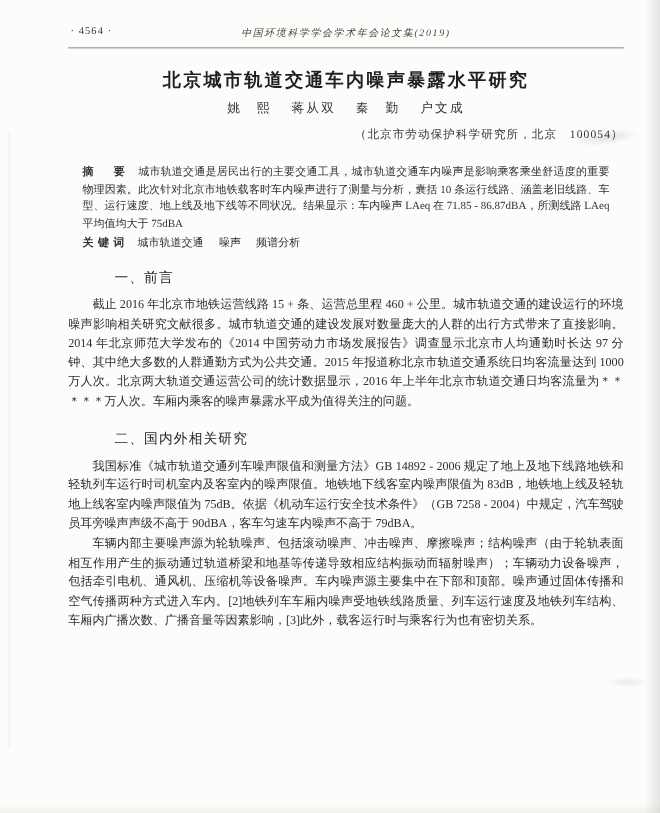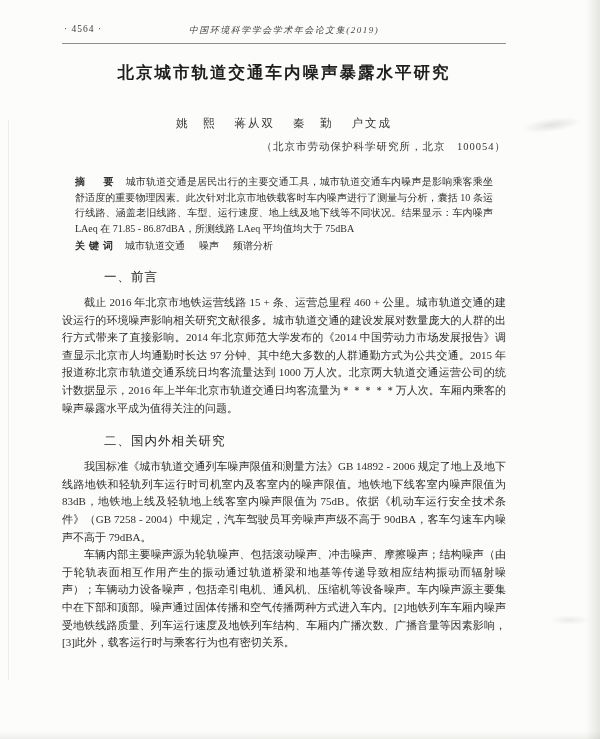--- a/index.html
+++ b/index.html
@@ -32,21 +32,21 @@
     transform: rotate(-8deg);
     pointer-events: none;
   }
   .scan-smudge-2 {
     position: absolute; right: 10px; top: 615px; width: 40px; height: 10px;
     background: radial-gradient(ellipse at center, rgba(110,110,105,0.12), rgba(110,110,105,0) 70%);
     pointer-events: none;
   }
   .page {
     position: relative;
-    padding: 24px 94px 0 62px;
+    padding: 24px 33px 0 62px;
     filter: blur(0.28px);
   }
   .page-header {
     position: relative;
     height: 14px;
     font-size: 9.5px;
     color: #3c3c3c;
   }
   .page-number {
     position: absolute; left: 2px; top: 0;
@@ -69,21 +69,21 @@
   .paper-title {
     margin: 18px 0 0 0;
     text-align: center;
     font-family: "Liberation Sans", sans-serif;
     font-weight: bold;
     font-size: 16.5px;
     letter-spacing: 2px;
     color: #1f1f1f;
   }
   .authors {
-    margin-top: 32px;
+    margin-top: 7px;
     display: flex;
     justify-content: center;
     gap: 18px;
     font-size: 11.5px;
     letter-spacing: 2px;
     color: #333;
   }
   .affiliation {
     margin-top: 9px;
     text-align: right;

